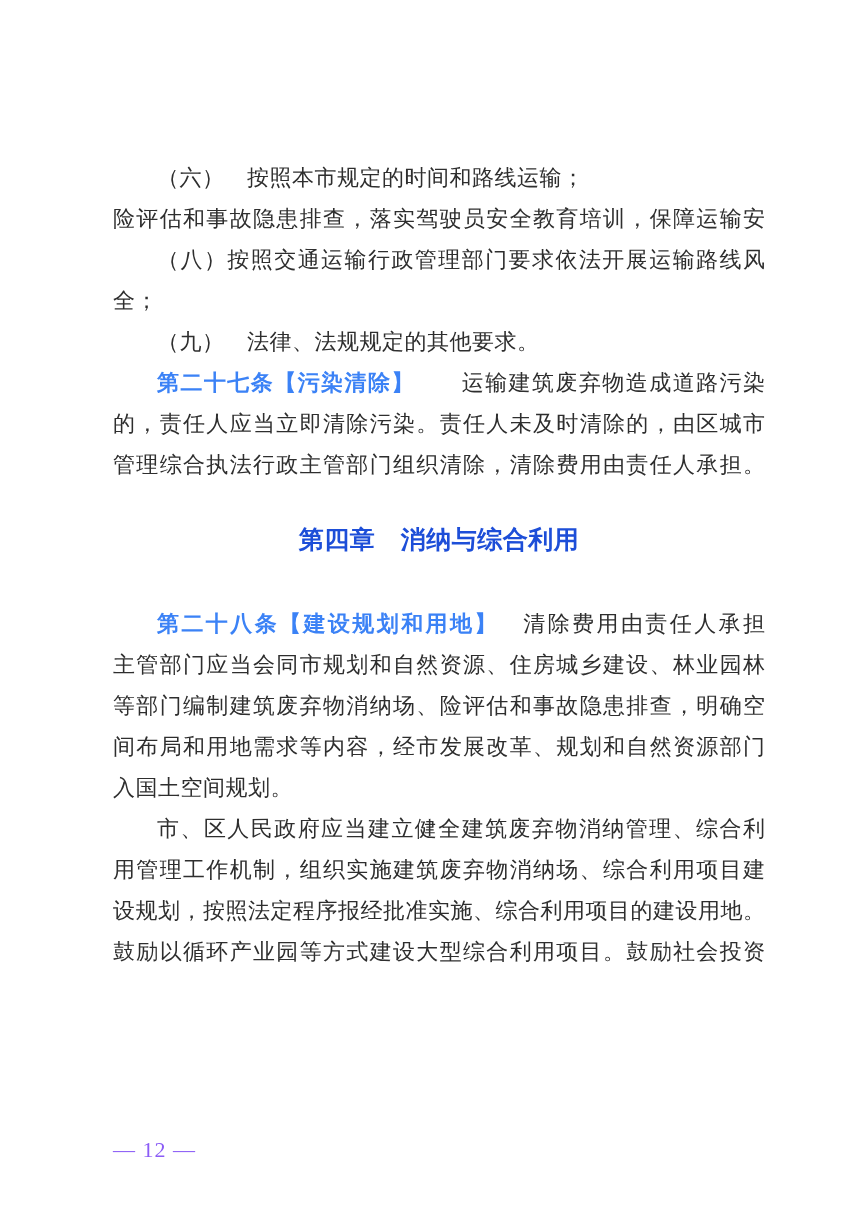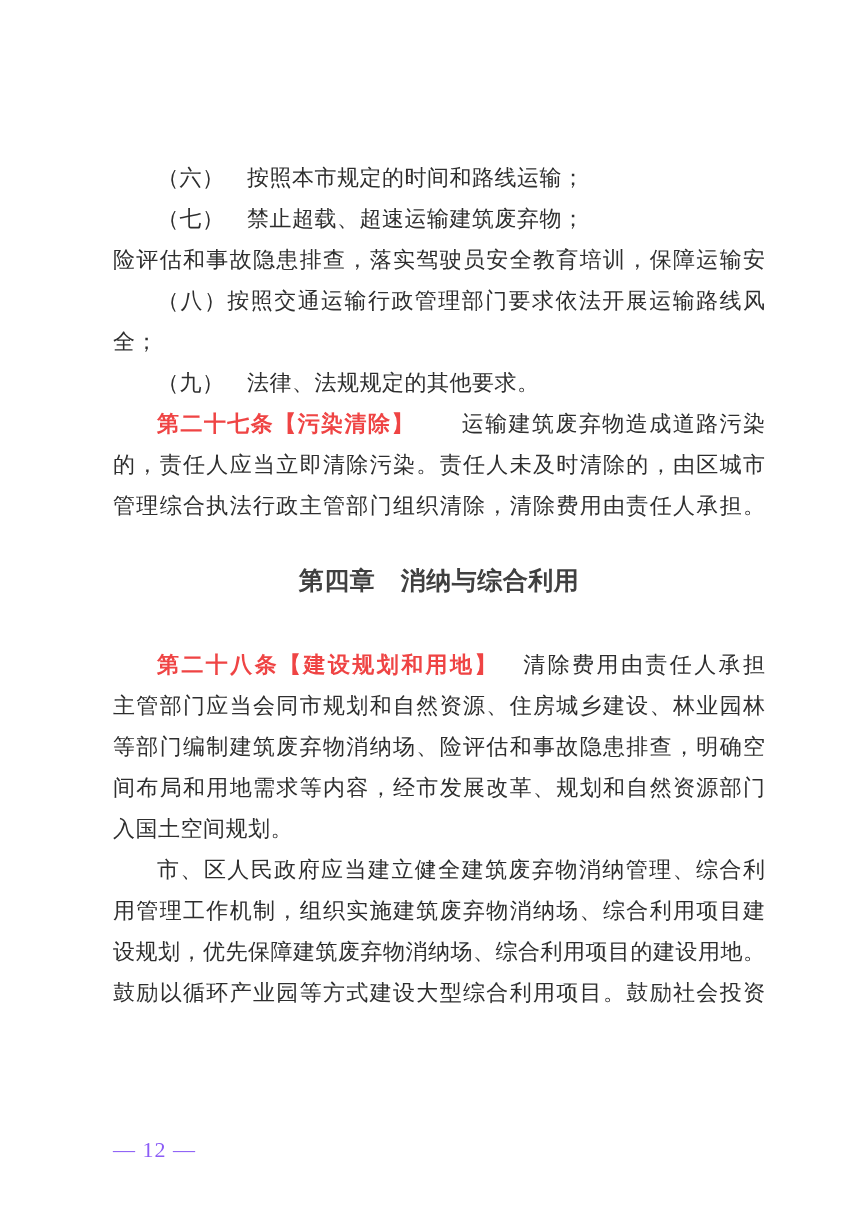--- a/index.html
+++ b/index.html
@@ -34,27 +34,27 @@
     text-align-last: justify;
     text-justify: inter-ideograph;
     letter-spacing: 0;
   }
   .line.indent {
     text-indent: 44px;
   }
   .line b {
     font-family: "Liberation Sans", "DejaVu Sans", sans-serif;
     font-weight: 700;
-    color: #ef4444;
+    color: #3b82f6;
   }
   .line.chapter {
     font-family: "Liberation Sans", "DejaVu Sans", sans-serif;
     font-weight: 700;
     font-size: 25px;
-    color: #404040;
+    color: #1d4ed8;
     text-align: center;
     text-align-last: center;
     margin-top: 34px;
     margin-bottom: 43px;
     text-indent: 0;
   }
   .footer {
     position: absolute;
     left: 113px;
     top: 1136px;
@@ -63,33 +63,32 @@
     color: #8b5cf6;
     letter-spacing: 1px;
   }
 </style>
 </head>
 <body>
 
 <div class="page">
   <div class="doc">
       <div class="line indent">（六）　按照本市规定的时间和路线运输；</div>
-      <div class="line indent">（七）　禁止超载、超速运输建筑废弃物；</div>
       <div class="line stretch">险评估和事故隐患排查，落实驾驶员安全教育培训，保障运输安</div>
       <div class="line indent stretch">（八）按照交通运输行政管理部门要求依法开展运输路线风</div>
       <div class="line">全；</div>
       <div class="line indent">（九）　法律、法规规定的其他要求。</div>
       <div class="line indent stretch"><b>第二十七条【污染清除】</b><span>　　运输建筑废弃物造成道路污染</span></div>
       <div class="line stretch">的，责任人应当立即清除污染。责任人未及时清除的，由区城市</div>
       <div class="line stretch">管理综合执法行政主管部门组织清除，清除费用由责任人承担。</div>
       <div class="line chapter">第四章　消纳与综合利用</div>
       <div class="line indent stretch"><b>第二十八条【建设规划和用地】</b><span>　清除费用由责任人承担</span></div>
       <div class="line stretch">主管部门应当会同市规划和自然资源、住房城乡建设、林业园林</div>
       <div class="line stretch">等部门编制建筑废弃物消纳场、险评估和事故隐患排查，明确空</div>
       <div class="line stretch">间布局和用地需求等内容，经市发展改革、规划和自然资源部门</div>
       <div class="line">入国土空间规划。</div>
       <div class="line indent stretch">市、区人民政府应当建立健全建筑废弃物消纳管理、综合利</div>
       <div class="line stretch">用管理工作机制，组织实施建筑废弃物消纳场、综合利用项目建</div>
-      <div class="line stretch">设规划，优先保障建筑废弃物消纳场、综合利用项目的建设用地。</div>
+      <div class="line stretch">设规划，按照法定程序报经批准实施、综合利用项目的建设用地。</div>
       <div class="line stretch">鼓励以循环产业园等方式建设大型综合利用项目。鼓励社会投资</div>
     </div>
   <div class="footer">— 12 —</div>
 </div>
 
 </body></html>

